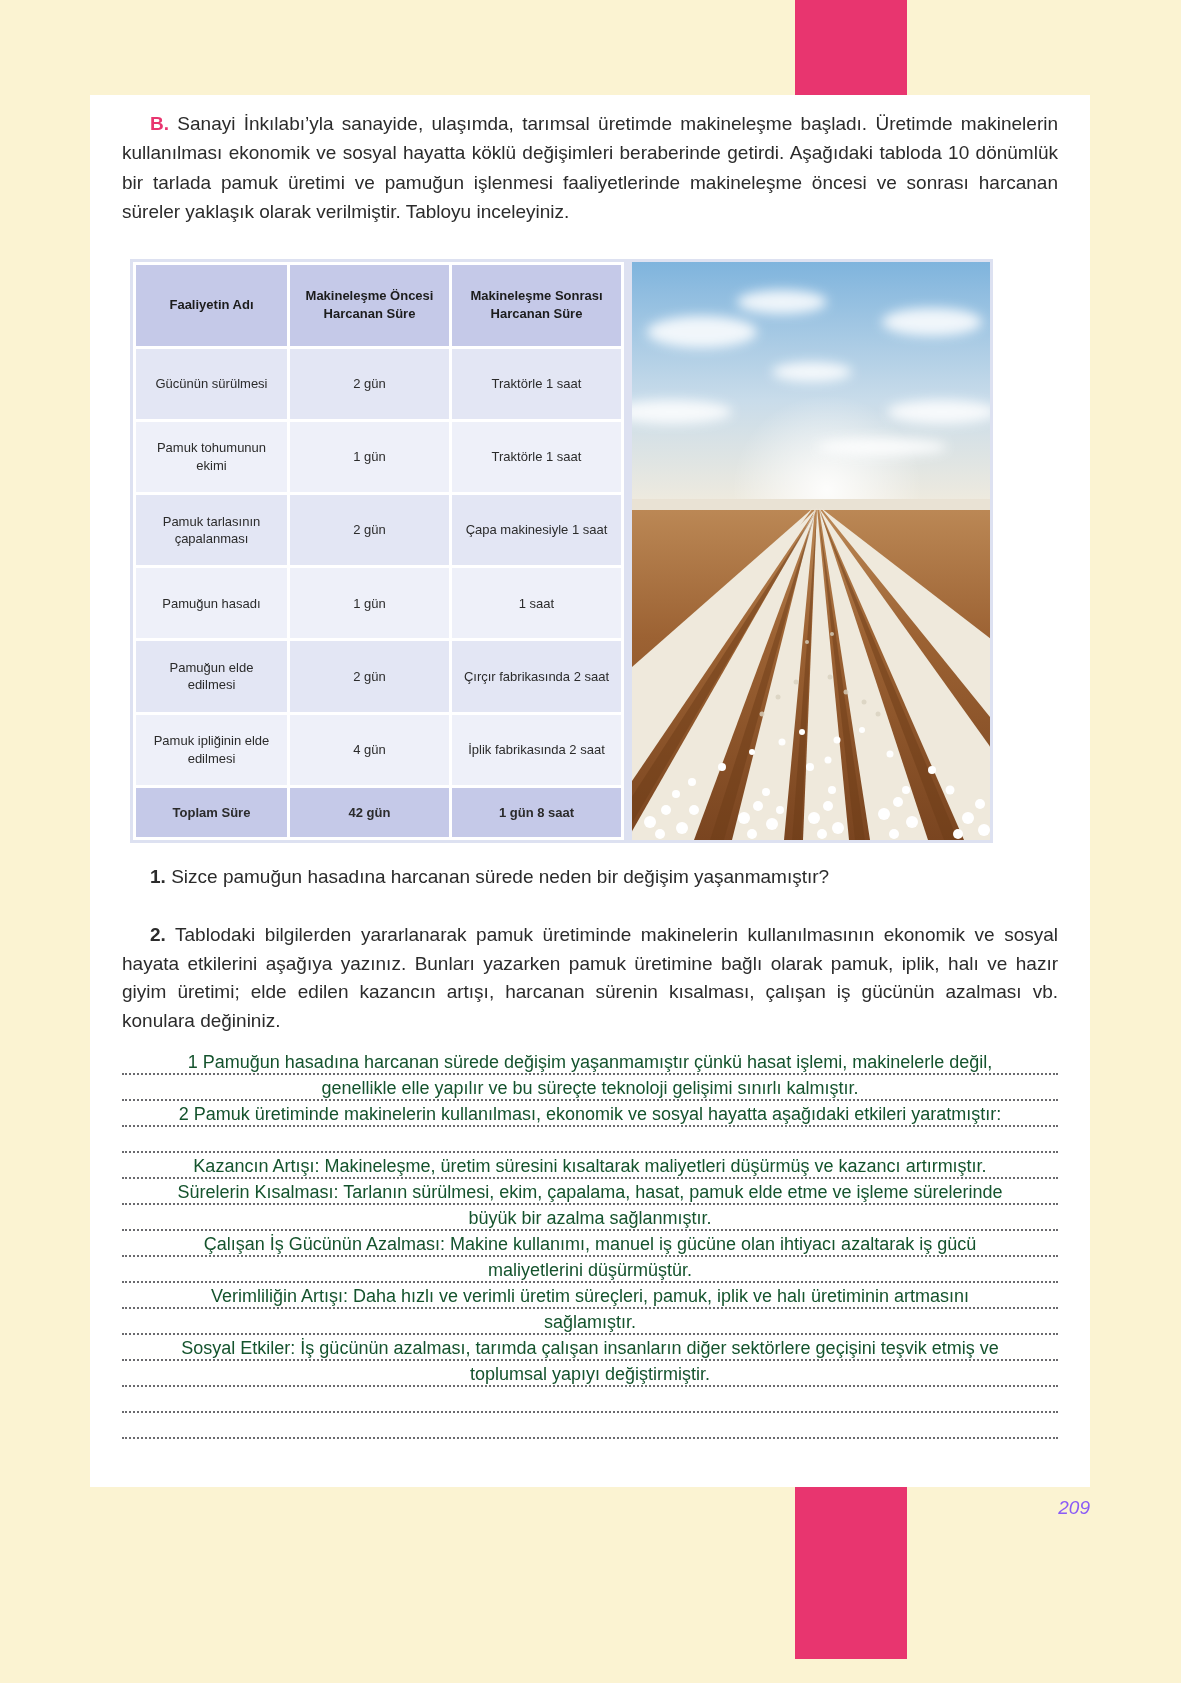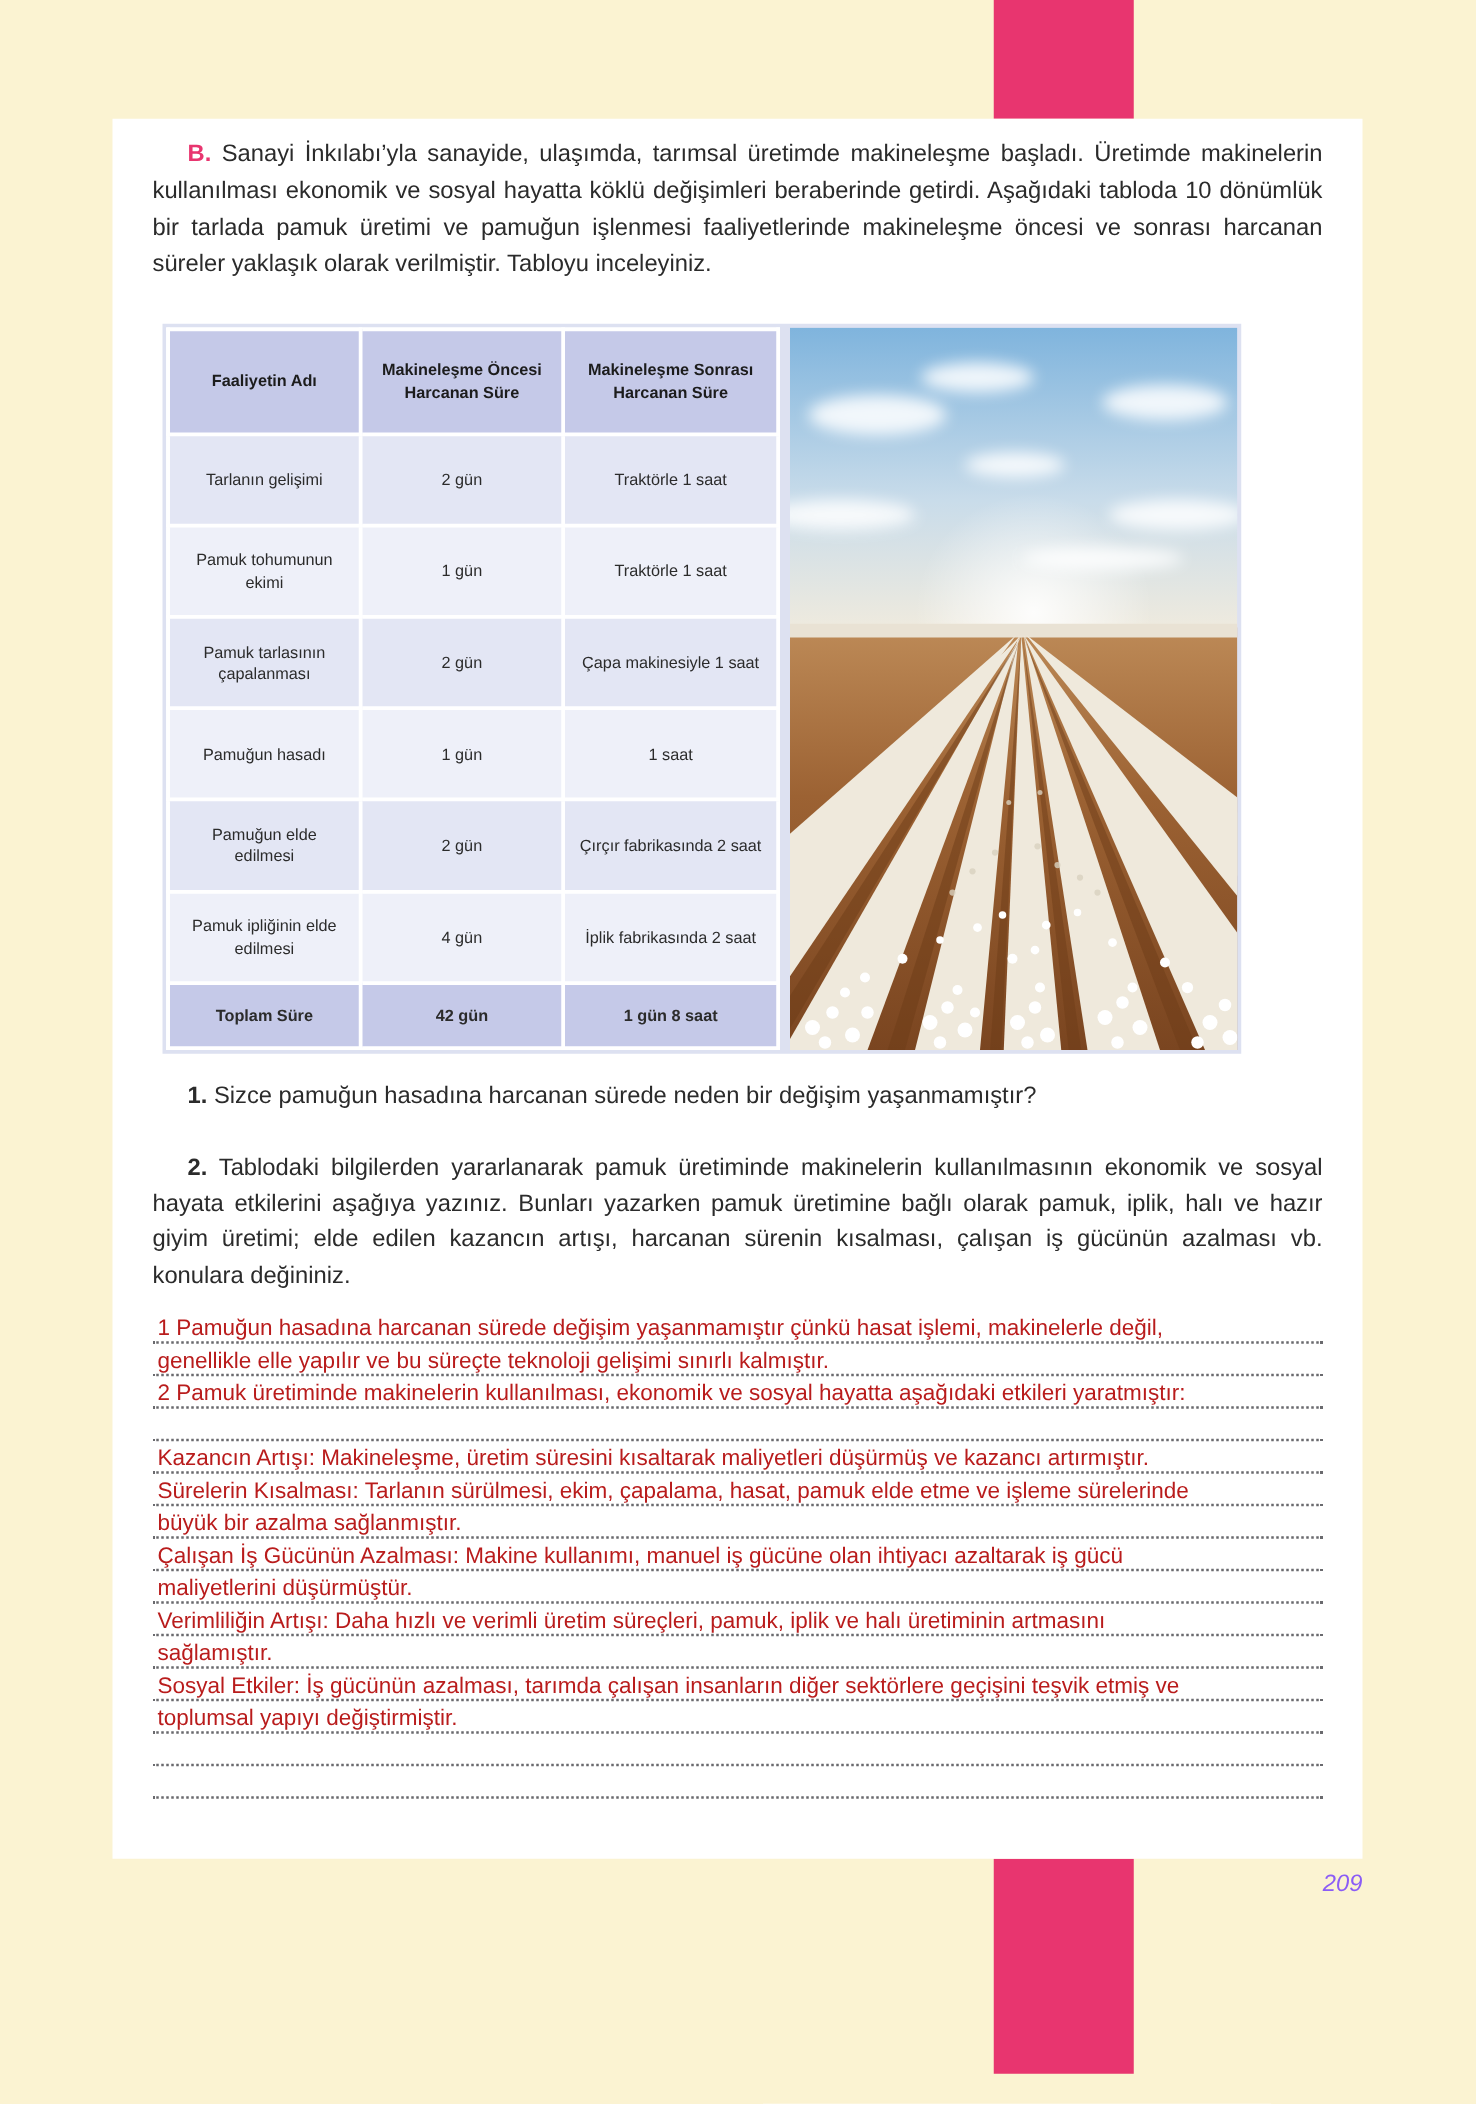--- a/index.html
+++ b/index.html
@@ -89,25 +89,26 @@
   }
   .q1 { margin-top: 20px; }
   .q2 { margin-top: 30px; }
   .question b { font-weight: bold; }
 
   .answers { margin: 14px 6px 0 6px; }
   .answer-line {
     height: 26px;
     line-height: 27px;
     border-bottom: 2px dotted #6a6a6e;
-    color: #b91c1c;
+    color: #14532d;
     font-size: 18px;
     padding: 0 4px;
     white-space: nowrap;
     overflow: hidden;
+    text-align: center;
   }
   .page-number {
     position: absolute; left: 90px; top: 1497px; width: 1000px;
     text-align: right; font-size: 19px; color: #8b5cf6; font-style: italic;
   }
 </style>
 </head>
 <body>
 
 <div class="pink-top"></div>
@@ -122,21 +123,21 @@
     <table class="machinery">
       <thead>
         <tr>
           <th>Faaliyetin Adı</th>
           <th>Makineleşme Öncesi Harcanan Süre</th>
           <th>Makineleşme Sonrası Harcanan Süre</th>
         </tr>
       </thead>
       <tbody>
         <tr>
-          <td>Tarlanın gelişimi</td>
+          <td>Gücünün sürülmesi</td>
           <td>2 gün</td>
           <td>Traktörle 1 saat</td>
         </tr>
         <tr>
           <td>Pamuk tohumunun ekimi</td>
           <td>1 gün</td>
           <td>Traktörle 1 saat</td>
         </tr>
         <tr>
           <td>Pamuk tarlasının çapalanması</td>

